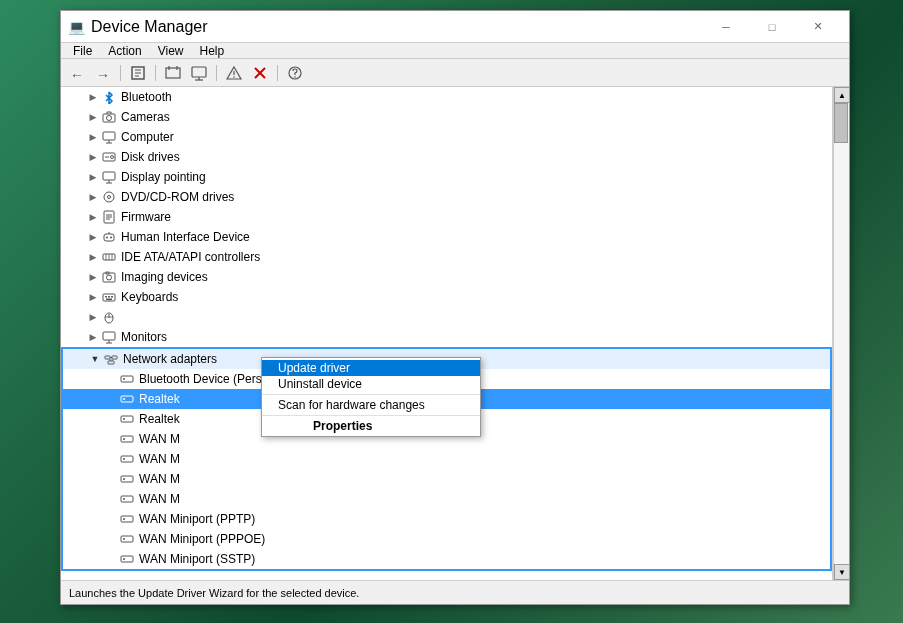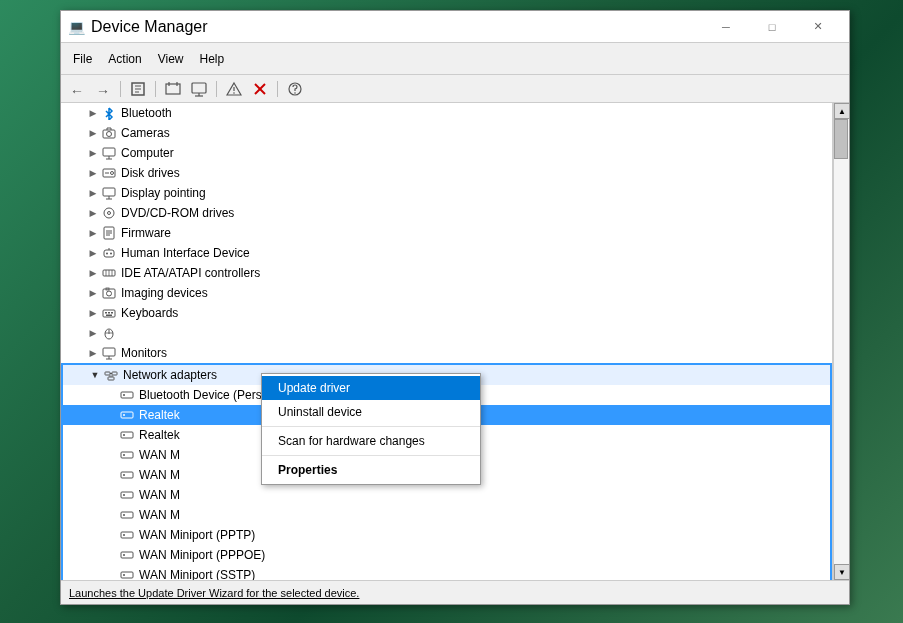--- a/index.html
+++ b/index.html
@@ -70,21 +70,21 @@
       cursor: pointer;
       display: flex;
       align-items: center;
       justify-content: center;
       font-size: 11px;
       color: #666;
     }
 
     
     .menu-bar {
-      height: 32px;
+      height: 16px;
       background: #f0f0f0;
       border-bottom: 1px solid #ccc;
       display: flex;
       align-items: center;
       padding: 0 4px;
       flex-shrink: 0;
     }
     .menu-item {
       padding: 2px 8px;
       cursor: pointer;
@@ -223,49 +223,48 @@
       top: 270px;
       left: 200px;
       width: 220px;
       background: #fff;
       border: 1px solid #999;
       box-shadow: 2px 2px 6px rgba(0,0,0,0.3);
       z-index: 100;
       padding: 2px 0;
     }
     .ctx-item {
-      height: 24px;
+      height: 16px;
       display: flex;
       align-items: center;
       padding: 0 16px;
       font-size: 12px;
       cursor: pointer;
     }
     .ctx-item.active { background: #0078d7; color: #fff; }
-    .ctx-item.bold { font-weight: bold; }
+    .ctx-item.bold { font-weight: bold; margin-left: 35px; }
     .ctx-separator {
       height: 1px;
       background: #e0e0e0;
       margin: 2px 0;
     }
 
     
     .status-bar {
       height: 24px;
       background: #f0f0f0;
       border-top: 1px solid #ccc;
       display: flex;
       align-items: center;
       padding: 0 8px;
       flex-shrink: 0;
     }
     .status-text {
       font-size: 11px;
       color: #000;
-      text-decoration: underline;
     }
     .status-sections {
       display: flex;
       margin-left: auto;
     }
     .status-section {
       border-left: 1px solid #ccc;
       padding: 0 8px;
       font-size: 11px;
       min-width: 60px;

